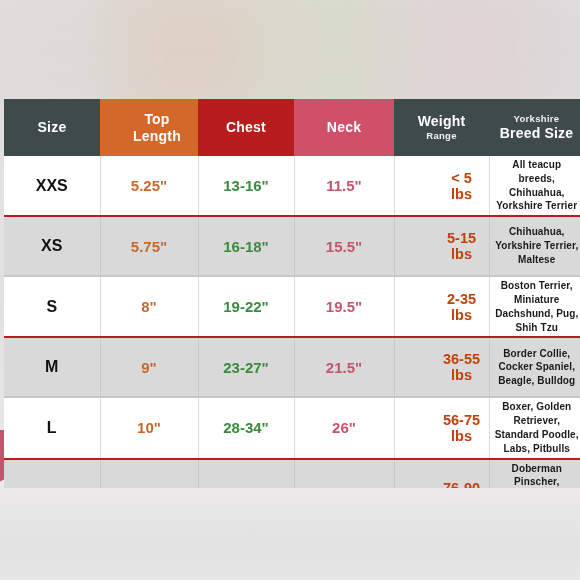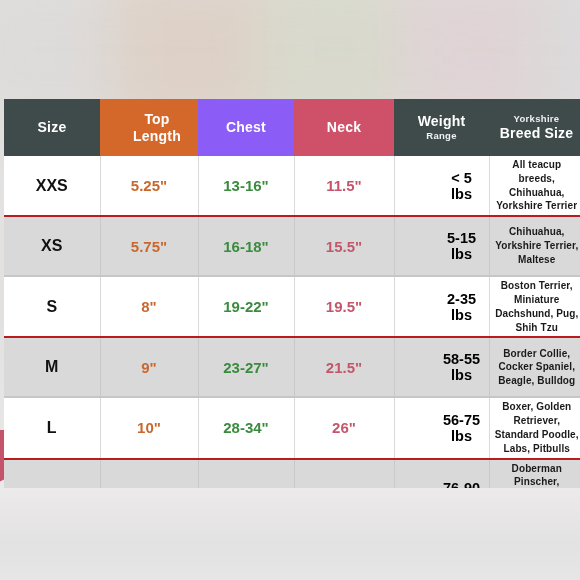--- a/index.html
+++ b/index.html
@@ -91,21 +91,21 @@
     padding: 0 4px;
     text-align: center;
     vertical-align: middle;
     color: #ffffff;
     font-size: 15px;
     font-weight: bold;
     letter-spacing: 0.2px;
     background: #3f4a4a;
   }
   thead th.h-top   { background: #d4682a; padding-left: 20px; }
-  thead th.h-chest { background: #8b5cf6; text-align: center; }
+  thead th.h-chest { background: #b91c1c; text-align: center; }
   thead th.h-neck  { background: #cf5169; }
 
   .sub-small {
     display: block;
     font-size: 9.5px;
     font-weight: bold;
     letter-spacing: 0.3px;
     line-height: 1.25;
     opacity: 0.92;
   }
@@ -130,21 +130,21 @@
   tbody td:last-child { border-right: none; }
   tbody tr:last-child td { border-bottom: none; }
 
   tbody tr.alt td { background: #d9d9d9; border-right-color: #c9c9c9; border-bottom-color: #c6c6c6; }
   tbody tr.plain td { background: #ffffff; }
 
   td.v-size   { font-size: 16px; color: #111111; }
   td.v-top    { color: #c8682e; font-size: 15px; }
   td.v-chest  { color: #3a8b3e; font-size: 15px; }
   td.v-neck   { color: #c4566c; font-size: 15px; }
-  td.v-weight { color: #000000; font-size: 14.5px; padding-left: 45px; }
+  td.v-weight { color: #c2410c; font-size: 14.5px; padding-left: 45px; }
   td.v-breed  {
     font-size: 10px;
     font-weight: bold;
     color: #1a1a1a;
     line-height: 1.38;
     letter-spacing: 0.1px;
   }
 </style>
 </head>
 <body>
@@ -221,21 +221,21 @@
           <td class="v-chest">19-22"</td>
           <td class="v-neck">19.5"</td>
           <td class="v-weight">2-35 lbs</td>
           <td class="v-breed">Boston Terrier, Miniature Dachshund, Pug, Shih Tzu</td>
         </tr>
         <tr class="alt">
           <td class="v-size">M</td>
           <td class="v-top">9"</td>
           <td class="v-chest">23-27"</td>
           <td class="v-neck">21.5"</td>
-          <td class="v-weight">58-55 lbs</td>
+          <td class="v-weight">36-55 lbs</td>
           <td class="v-breed">Border Collie, Cocker Spaniel, Beagle, Bulldog</td>
         </tr>
         <tr class="plain">
           <td class="v-size">L</td>
           <td class="v-top">10"</td>
           <td class="v-chest">28-34"</td>
           <td class="v-neck">26"</td>
           <td class="v-weight">56-75 lbs</td>
           <td class="v-breed">Boxer, Golden Retriever, Standard Poodle, Labs, Pitbulls</td>
         </tr>

